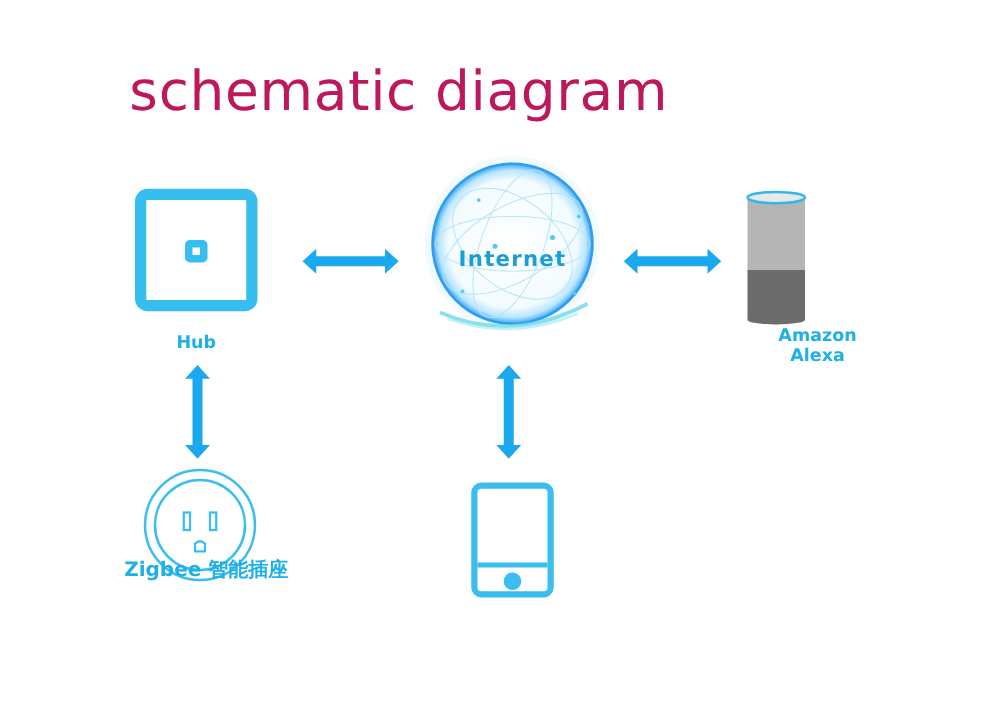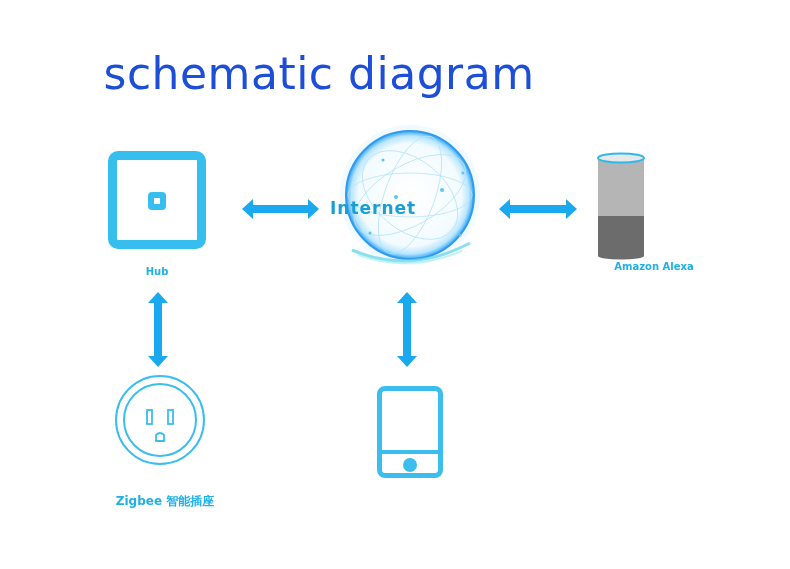--- a/index.html
+++ b/index.html
@@ -1,26 +1,26 @@
 <!DOCTYPE html>
 <html><head>
 <meta charset="utf-8">
 <style>
   html, body { margin:0; padding:0; background:#ffffff; }
   body { width:790px; height:569px; position:relative; overflow:hidden; font-family:"DejaVu Sans", sans-serif; }
   .abs { position:absolute; }
-  .title { left:0; width:638px; top:48px; text-align:center; font-size:44px; color:#1d4ed8; font-family:"DejaVu Sans", sans-serif; letter-spacing:0.5px; }
-  .label { color:#1fb0e6; font-weight:bold; font-size:10px; text-align:center; }
+  .title { left:0; width:638px; top:48px; text-align:center; font-size:44px; color:#be185d; font-family:"DejaVu Sans", sans-serif; letter-spacing:0.5px; }
+  .label { color:#1fb0e6; font-weight:bold; font-size:14px; text-align:center; }
   .hub-box { left:108px; top:151px; width:98px; height:98px; box-sizing:border-box; border:9px solid #36bfee; border-radius:10px; background:#fff; }
   .hub-dot { left:148px; top:192px; width:18px; height:18px; background:#36bfee; border-radius:4px; }
   .hub-dot-inner { left:154px; top:198px; width:6px; height:6px; background:#fff; }
   .hub-label { left:108px; width:98px; top:266px; }
   .alexa-label { left:604px; width:100px; top:261px; }
-  .plug-label { left:90px; width:150px; top:493px; font-size:12px; }
-  .internet-text { left:330px; width:160px; top:198px; text-align:left; font-size:17px; color:#1a9ed4; font-weight:bold; letter-spacing:1px; }
+  .plug-label { left:90px; width:150px; top:446px; font-size:16px; }
+  .internet-text { left:330px; width:160px; top:198px; text-align:center; font-size:17px; color:#1a9ed4; font-weight:bold; letter-spacing:1px; }
   .tablet { left:377px; top:386px; width:66px; height:92px; box-sizing:border-box; border:5px solid #3bbdee; border-radius:8px; }
   .tablet-bar { left:382px; top:450px; width:56px; height:4px; background:#3bbdee; }
   .tablet-btn { left:403px; top:458px; width:14px; height:14px; border-radius:50%; background:#3bbdee; }
 </style>
 </head>
 <body>
 
 <div class="abs title">schematic diagram</div>
 
 <div class="abs hub-box"></div>

